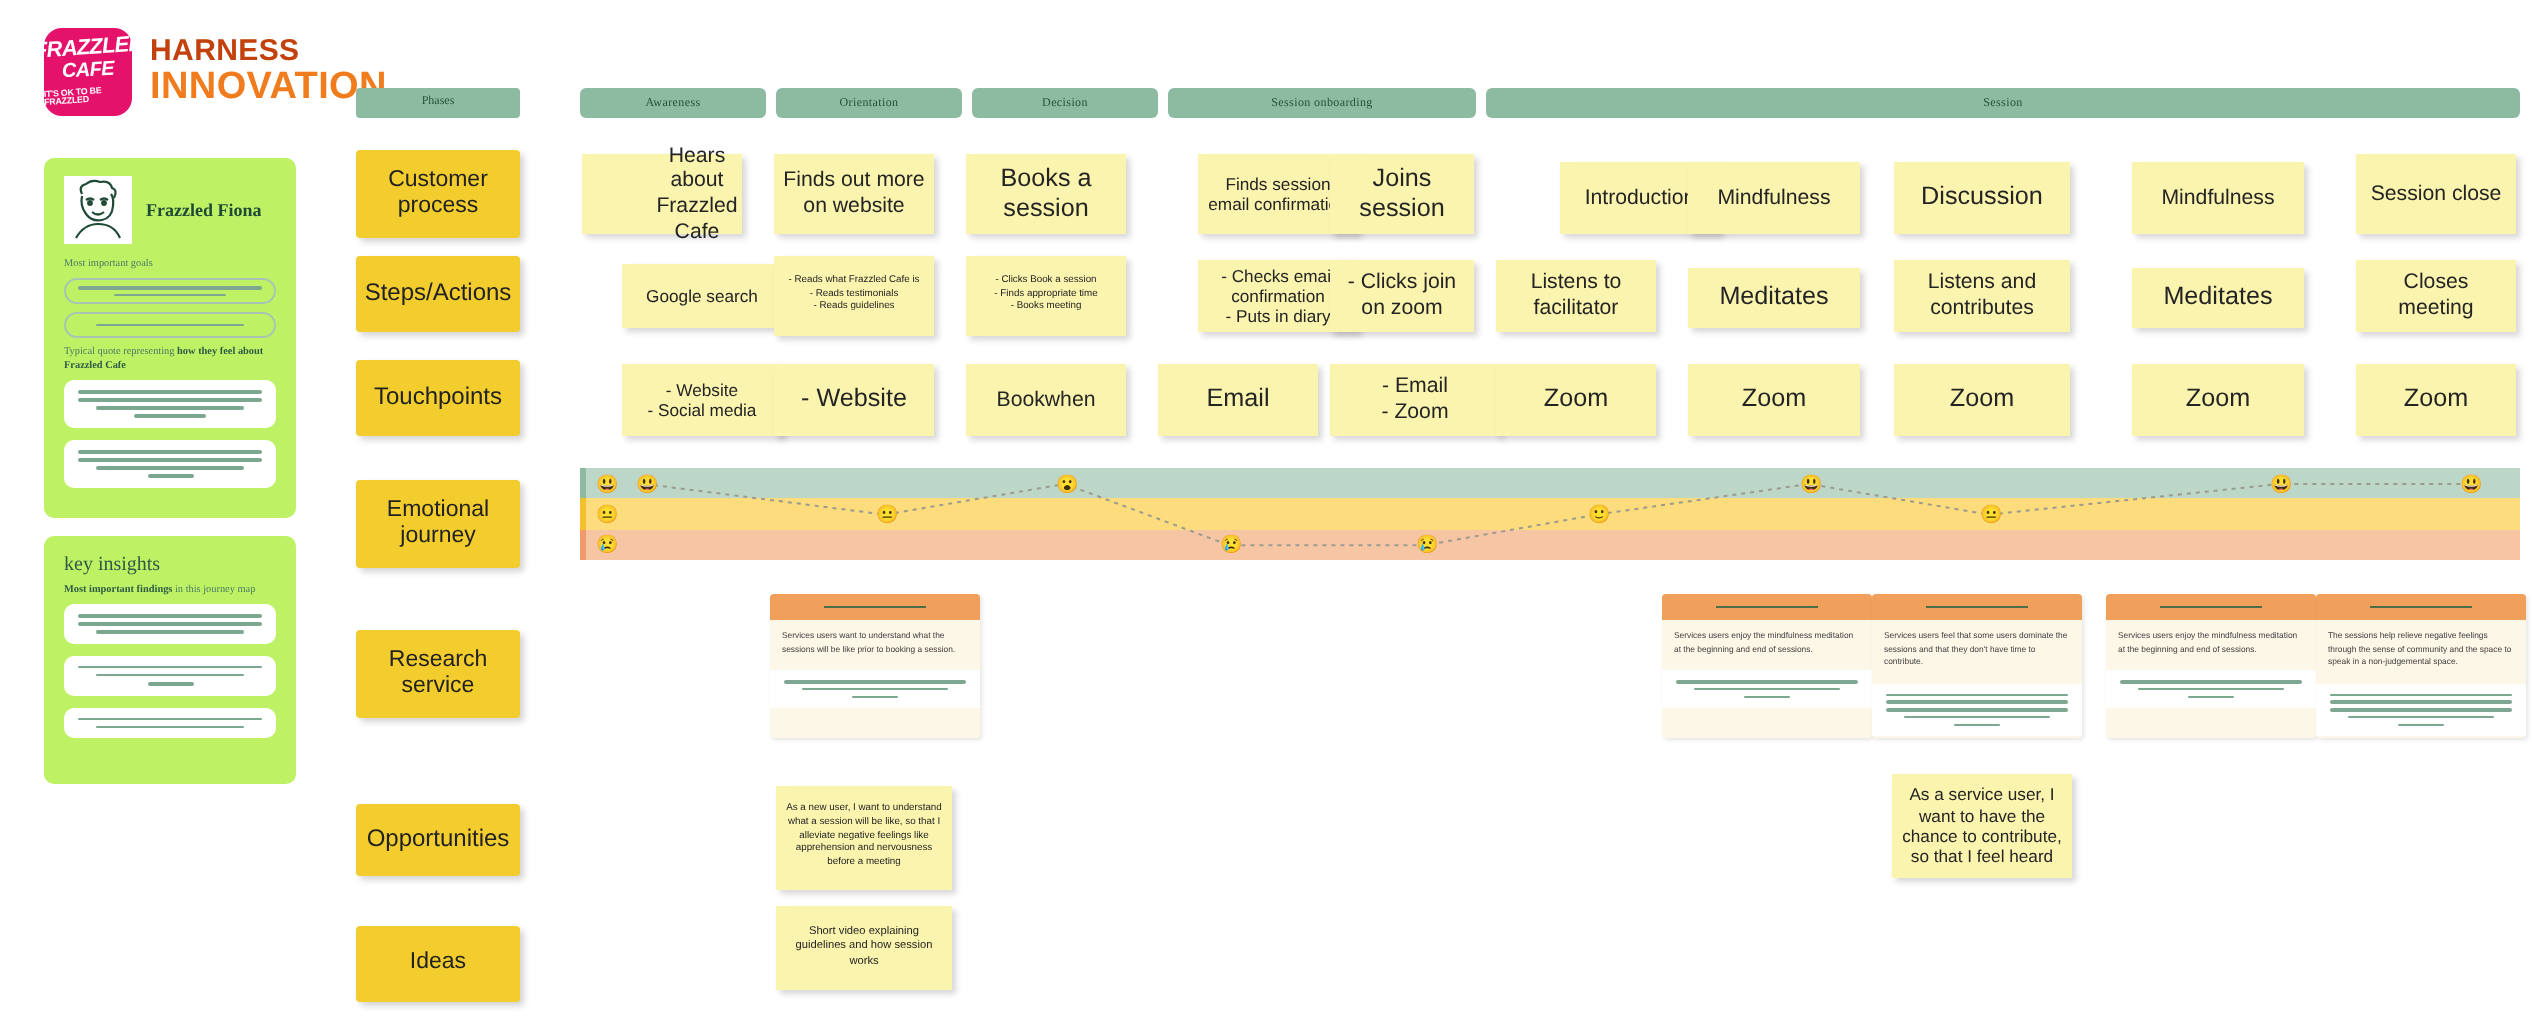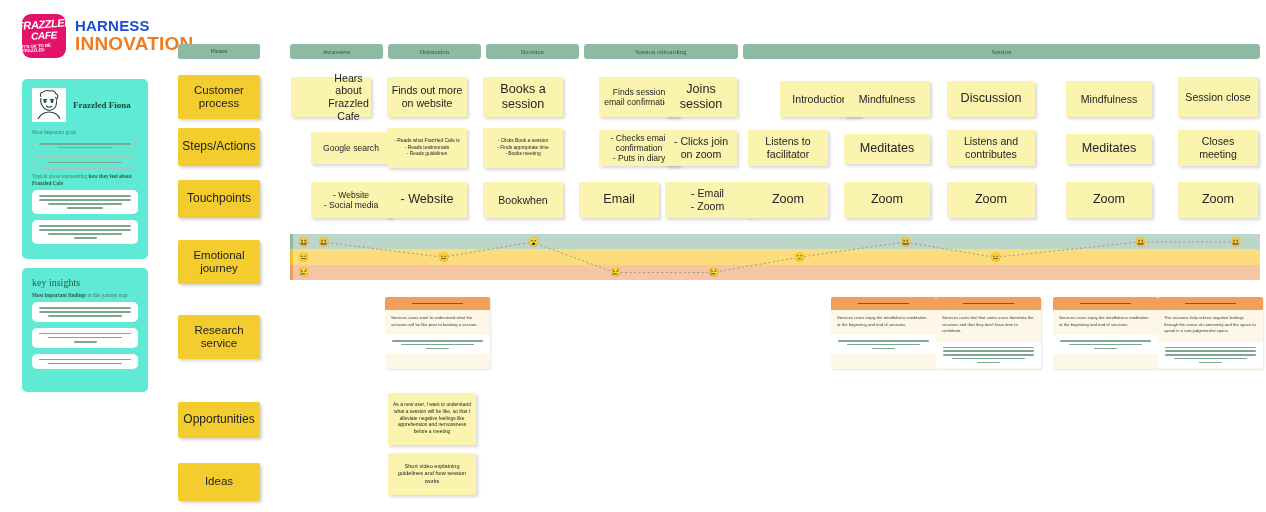--- a/index.html
+++ b/index.html
@@ -15,26 +15,26 @@
   .brand { position: absolute; left: 22px; top: 14px; display: flex; align-items: center; gap: 9px; }
   .brand-logo {
     width: 44px; height: 44px; border-radius: 9px; background: #e4126b;
     display: flex; flex-direction: column; align-items: center; justify-content: center;
     color: #ffffff; line-height: 1;
   }
   .brand-logo .l1 { font-size: 11px; font-weight: bold; font-style: italic; letter-spacing: -0.4px; transform: rotate(-4deg); }
   .brand-logo .l2 { font-size: 10px; font-weight: bold; font-style: italic; letter-spacing: -0.3px; transform: rotate(-3deg); margin-top:1px;}
   .brand-logo .l3 { font-size: 4.4px; font-weight: bold; margin-top: 3px; transform: rotate(-4deg); letter-spacing: -0.1px;}
   .brand-text { line-height: 1.08; }
-  .brand-text .t1 { font-size: 15px; font-weight: bold; color: #1d4ed8; letter-spacing: 0.2px; }
+  .brand-text .t1 { font-size: 15px; font-weight: bold; color: #c2410c; letter-spacing: 0.2px; }
   .brand-text .t2 { font-size: 19px; font-weight: bold; color: #f07c1e; letter-spacing: 0.2px; }
 
   
   .panel {
-    position: absolute; left: 22px; background: #5eead4; border-radius: 5px;
+    position: absolute; left: 22px; background: #bef264; border-radius: 5px;
   }
   #persona-panel { top: 79px; width: 126px; height: 180px; padding: 9px 10px; }
   #insights-panel { top: 268px; width: 126px; height: 124px; padding: 9px 10px; overflow: hidden; }
 
   .persona-head { display: flex; align-items: center; gap: 7px; margin-bottom: 7px; }
   .persona-avatar { width: 34px; height: 34px; background: #ffffff; flex: none; position: relative; }
   .persona-name { font-family: "Liberation Serif", serif; font-size: 9px; color: #1f4a36; font-weight: bold; }
 
   .mini-label { font-family: "Liberation Serif", serif; font-size: 5.2px; color: #4c7a63; margin: 4px 0 3px 0; line-height: 1.35; }
   .mini-label b { color: #2f5c46; }
@@ -336,15 +336,16 @@
     <div class="rc-white">
       <div class="ln"></div>
       <div class="ln"></div>
       <div class="ln"></div>
       <div class="ln w80"></div>
       <div class="ln w25"></div>
     </div>
   </div>
 
   <div class="note s6 nowrap" style="left:210px;top:349px;width:88px;height:52px;">As a new user, I want to understand what a session will be like, so that I alleviate negative feelings like apprehension and nervousness before a meeting</div>
+  <div class="note s9 nowrap" style="left:748px;top:343px;width:90px;height:52px;">As a service user, I want to have the chance to contribute, so that I feel heard</div>
 
   <div class="note s7 nowrap" style="left:210px;top:409px;width:88px;height:42px;">Short video explaining guidelines and how session works</div>
 </div>
 
 </body></html>

